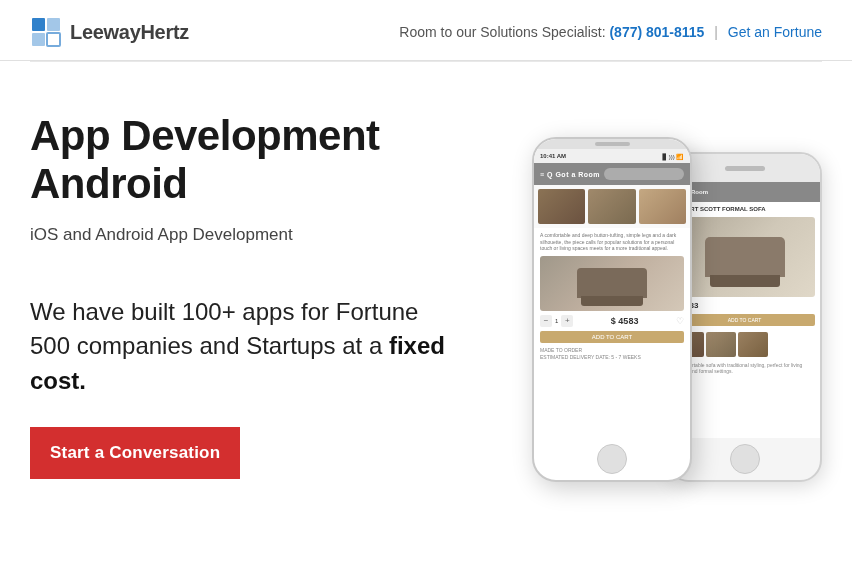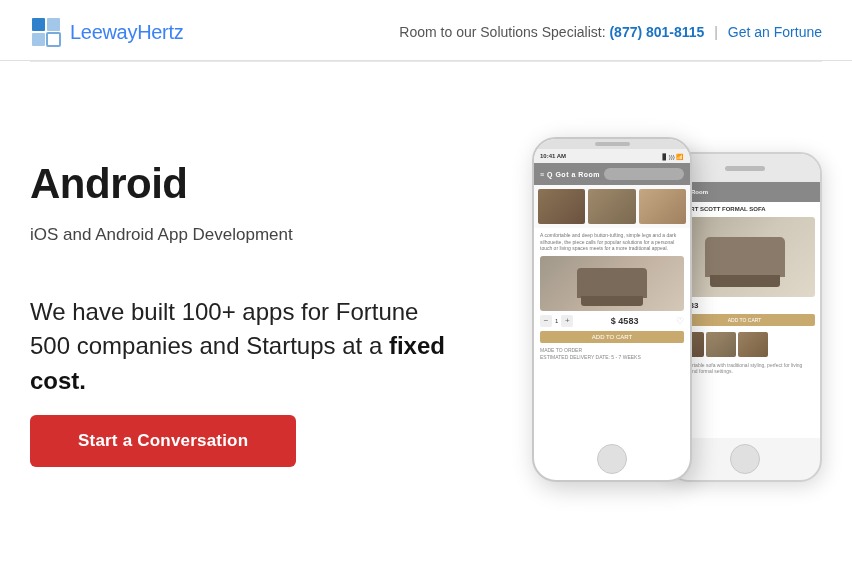--- a/index.html
+++ b/index.html
@@ -23,22 +23,22 @@
       display: flex;
       align-items: center;
       gap: 8px;
     }
     .logo-icon {
       width: 32px;
       height: 32px;
     }
     .logo-text {
       font-size: 20px;
-      font-weight: 400;
-      color: #3b82f6;
+      font-weight: 700;
+      color: #404040;
       letter-spacing: -0.3px;
     }
     .header-right {
       text-align: right;
       font-size: 14px;
       color: #555;
       line-height: 1.5;
     }
     .header-right .phone {
       color: #1a73c5;
@@ -82,35 +82,35 @@
     .subtitle {
       font-size: 17px;
       color: #444;
       margin-bottom: 50px;
       font-weight: 400;
     }
     .description {
       font-size: 24px;
       color: #222;
       line-height: 1.45;
-      margin-bottom: 16px;
+      margin-bottom: 28px;
       max-width: 420px;
     }
     .description .bold {
       font-weight: 900;
       color: #111;
     }
     .cta-button {
       background: #d32f2f;
       color: #fff;
       border: none;
-      padding: 16px 48px;
+      padding: 16px 20px;
       font-size: 17px;
       font-weight: 600;
-      border-radius: 6px;
+      border-radius: 0;
       cursor: pointer;
       letter-spacing: 0.2px;
     }
 
     
     .phones-area {
       flex: 0 0 300px;
       position: relative;
       height: 380px;
       display: flex;
@@ -376,21 +376,21 @@
     <a class="phone">(877) 801-8115</a>
     <span class="divider">|</span>
     <a class="estimate">Get an Fortune</a>
   </div>
 </div>
 <div class="header-line"></div>
 
 <div class="main">
   <div class="left-content">
     <h1 class="main-title">
-      <br>
+      <span>App Development</span><br>
       <span>Android</span>
     </h1>
     <p class="subtitle">iOS and Android App Development</p>
     <p class="description">
       <span>We have built 100+ apps for Fortune 500 companies and Startups at a </span><span class="bold">fixed cost.</span>
     </p>
     <button class="cta-button">Start a Conversation</button>
   </div>
 
   <div class="phones-area">

